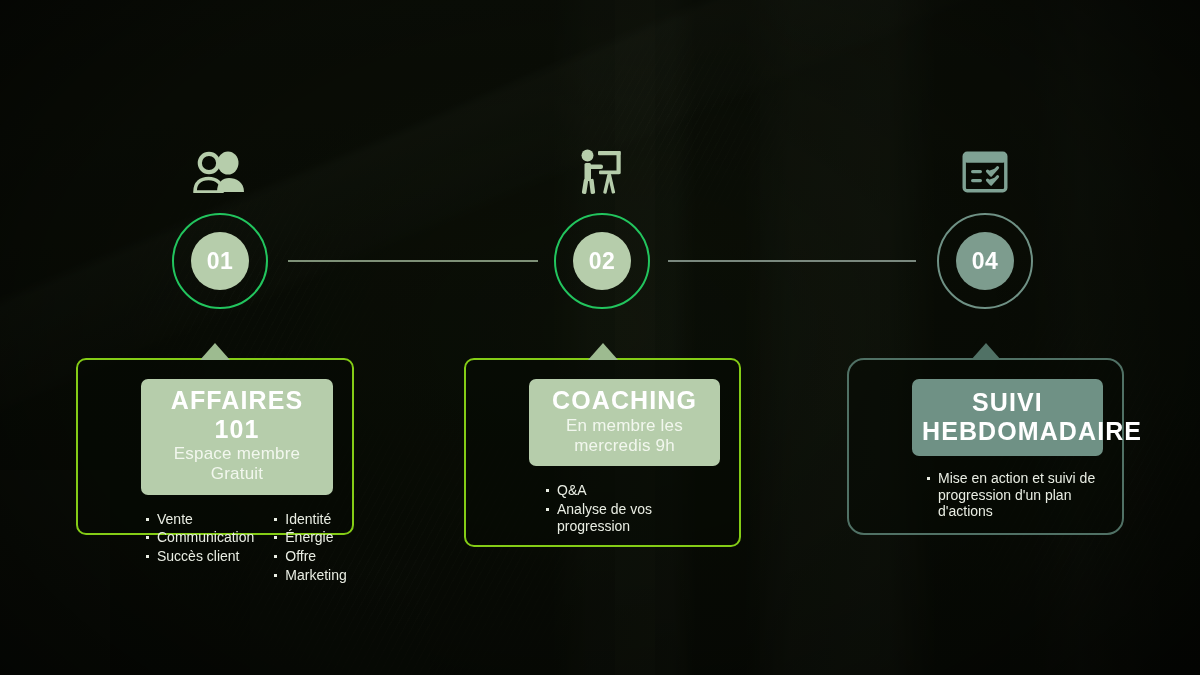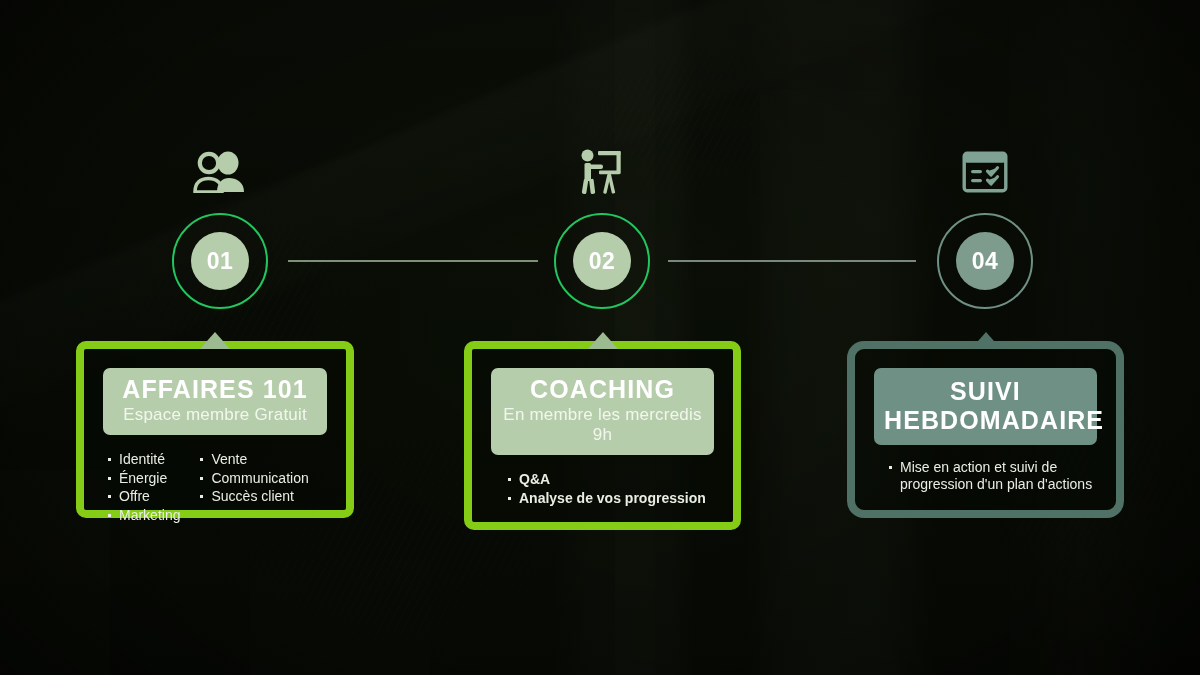--- a/index.html
+++ b/index.html
@@ -141,25 +141,26 @@
     position: absolute;
     height: 2px;
     top: 260px;
     background: #93a88c;
     opacity: .85;
   }
 
   
   .card {
     position: absolute;
-    top: 341px;
+    top: 358px;
     box-sizing: border-box;
-    border: 8px solid #84cc16;
+    border: 2px solid #84cc16;
     border-radius: 10px;
     background: rgba(6,10,4,0.52);
+    padding-left: 44px;
   }
   .card-arrow {
     position: absolute;
     left: 50%;
     top: -17px;
     transform: translateX(-50%);
     width: 0; height: 0;
     border-left: 15px solid transparent;
     border-right: 15px solid transparent;
     border-bottom: 17px solid #9dbb90;
@@ -265,29 +266,29 @@
   </div>
 
   <div class="card" style="left:76px; width:278px; height:177px;">
     <div class="card-arrow"></div>
     <div class="card-header">
       <div class="card-title">AFFAIRES 101</div>
       <div class="card-subtitle">Espace membre Gratuit</div>
     </div>
     <div class="card-body">
       <ul class="blist">
+        <li>Vente</li>
+        <li>Communication</li>
+        <li>Succès client</li>
+      </ul>
+      <ul class="blist">
         <li>Identité</li>
         <li>Énergie</li>
         <li>Offre</li>
         <li>Marketing</li>
-      </ul>
-      <ul class="blist">
-        <li>Vente</li>
-        <li>Communication</li>
-        <li>Succès client</li>
       </ul>
     </div>
   </div>
 
   <div class="col" style="left:517px; width:170px;">
     <div class="icon-wrap">
       <svg class="ico" width="48" height="46" viewBox="0 0 48 46" fill="#b6cdab">
         <circle cx="9.5" cy="6.5" r="6"></circle>
         <rect x="6.5" y="14" width="6.5" height="18" rx="1.5"></rect>
         <rect x="6" y="30" width="4.5" height="15" rx="1.5" transform="rotate(9 8 30)"></rect>
@@ -306,21 +307,21 @@
       </div>
     </div>
   </div>
 
   <div class="card" style="left:464px; width:277px; height:189px;">
     <div class="card-arrow"></div>
     <div class="card-header">
       <div class="card-title">COACHING</div>
       <div class="card-subtitle">En membre les mercredis 9h</div>
     </div>
-    <div class="card-body" style="padding-left:34px;font-weight:bold;">
+    <div class="card-body" style="padding-left:34px;">
       <ul class="blist">
         <li>Q&amp;A</li>
         <li>Analyse de vos progression</li>
       </ul>
     </div>
   </div>
 
   <div class="col teal" style="left:900px; width:170px;">
     <div class="icon-wrap">
       <svg class="ico" width="46" height="42" viewBox="0 0 46 42" fill="none">

